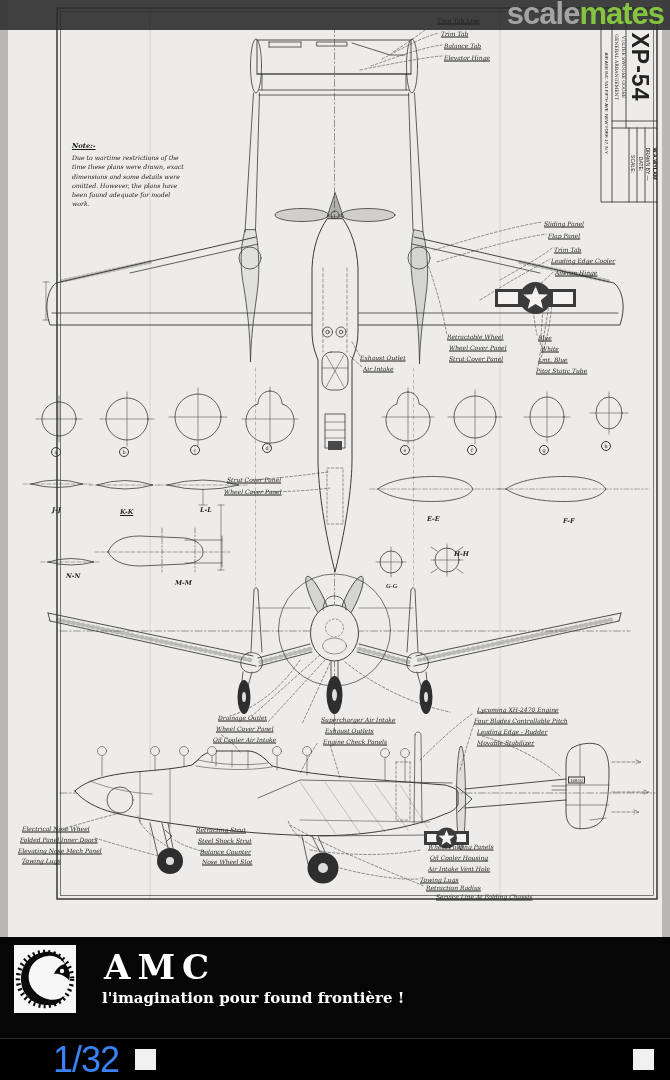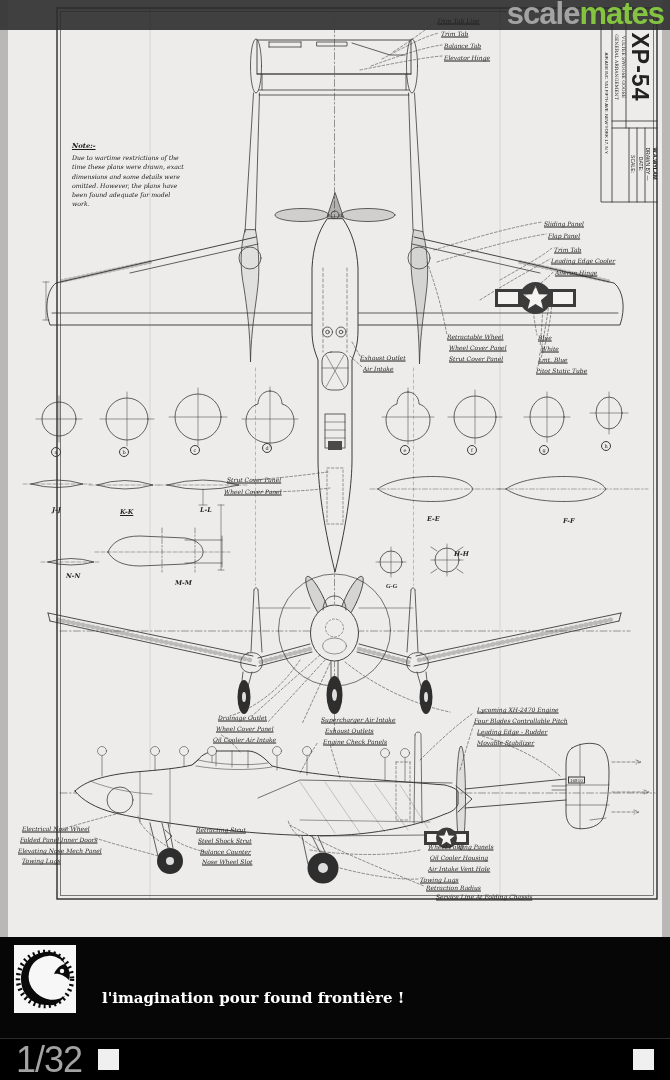--- a/index.html
+++ b/index.html
@@ -39,21 +39,21 @@
   
   .banner{position:absolute;left:0;top:937px;width:670px;height:101px;background:#060606;z-index:5;}
   .logo-box{position:absolute;left:14px;top:8px;width:62px;height:68px;background:#f7f7f7;}
   .brand{position:absolute;left:104px;top:10px;color:#fff;font:bold 34px "DejaVu Serif",serif;
          letter-spacing:7px;}
   .tagline{position:absolute;left:102px;top:52px;color:#fff;font:bold 15px "DejaVu Serif",serif;}
   .scalebar{position:absolute;left:0;top:1038px;width:670px;height:42px;background:#000;z-index:5;
             display:flex;align-items:center;justify-content:space-between;padding:0 16px;box-sizing:border-box;
             border-top:1px solid #2b2b2b;}
   .scale-item{display:flex;align-items:center;gap:16px;cursor:pointer;}
-  .scale-label{color:#a3a3a3;font:36px "Liberation Sans",sans-serif;letter-spacing:-1px;}
+  .scale-label{color:#3b82f6;font:36px "Liberation Sans",sans-serif;letter-spacing:-1px;margin-left:37px;}
   .scale-square{width:21px;height:21px;background:#f0f0f0;}
 </style>
 </head>
 <body>
 
 <div class="page">
 
   <div class="sheet"></div>
   <div class="topbar"></div>
 
@@ -433,20 +433,21 @@
   <div class="banner">
     <div class="logo-box">
       <svg width="62" height="68" viewBox="0 0 62 68">
         <circle cx="31" cy="34" r="27" fill="none" stroke="#0a0a0a" stroke-width="4.5" stroke-dasharray="2 3.2"></circle>
         <path fill="#0a0a0a" d="M31,7 C16,9 7,20 7,34 C7,49 18,60 33,60 C41,60 47,57 51,51 C45,55 37,56 30,53 C19,48 13,38 15,28 C17,18 24,12 34,11 C41,10 47,14 51,19 C48,10 40,6 31,7 Z"></path>
         <path fill="#0a0a0a" d="M51,19 C55,23 57,29 55,35 C51,31 45,28 40,29 C42,24 46,20 51,19 Z"></path>
         <circle cx="48" cy="26" r="2.2" fill="#f7f7f7"></circle>
         <path fill="#0a0a0a" d="M30,53 C34,57 40,58 45,57 C41,61 34,61 30,58 Z"></path>
       </svg>
     </div>
+    <div class="brand">AMC</div>
     <div class="tagline">l'imagination pour found frontière !</div>
   </div>
 
   <div class="scalebar" id="scalebar">
       <div class="scale-item">
         <span class="scale-label">1/32</span>
         <span class="scale-square"></span>
       </div>
       <div class="scale-item">
         <span class="scale-square"></span>

